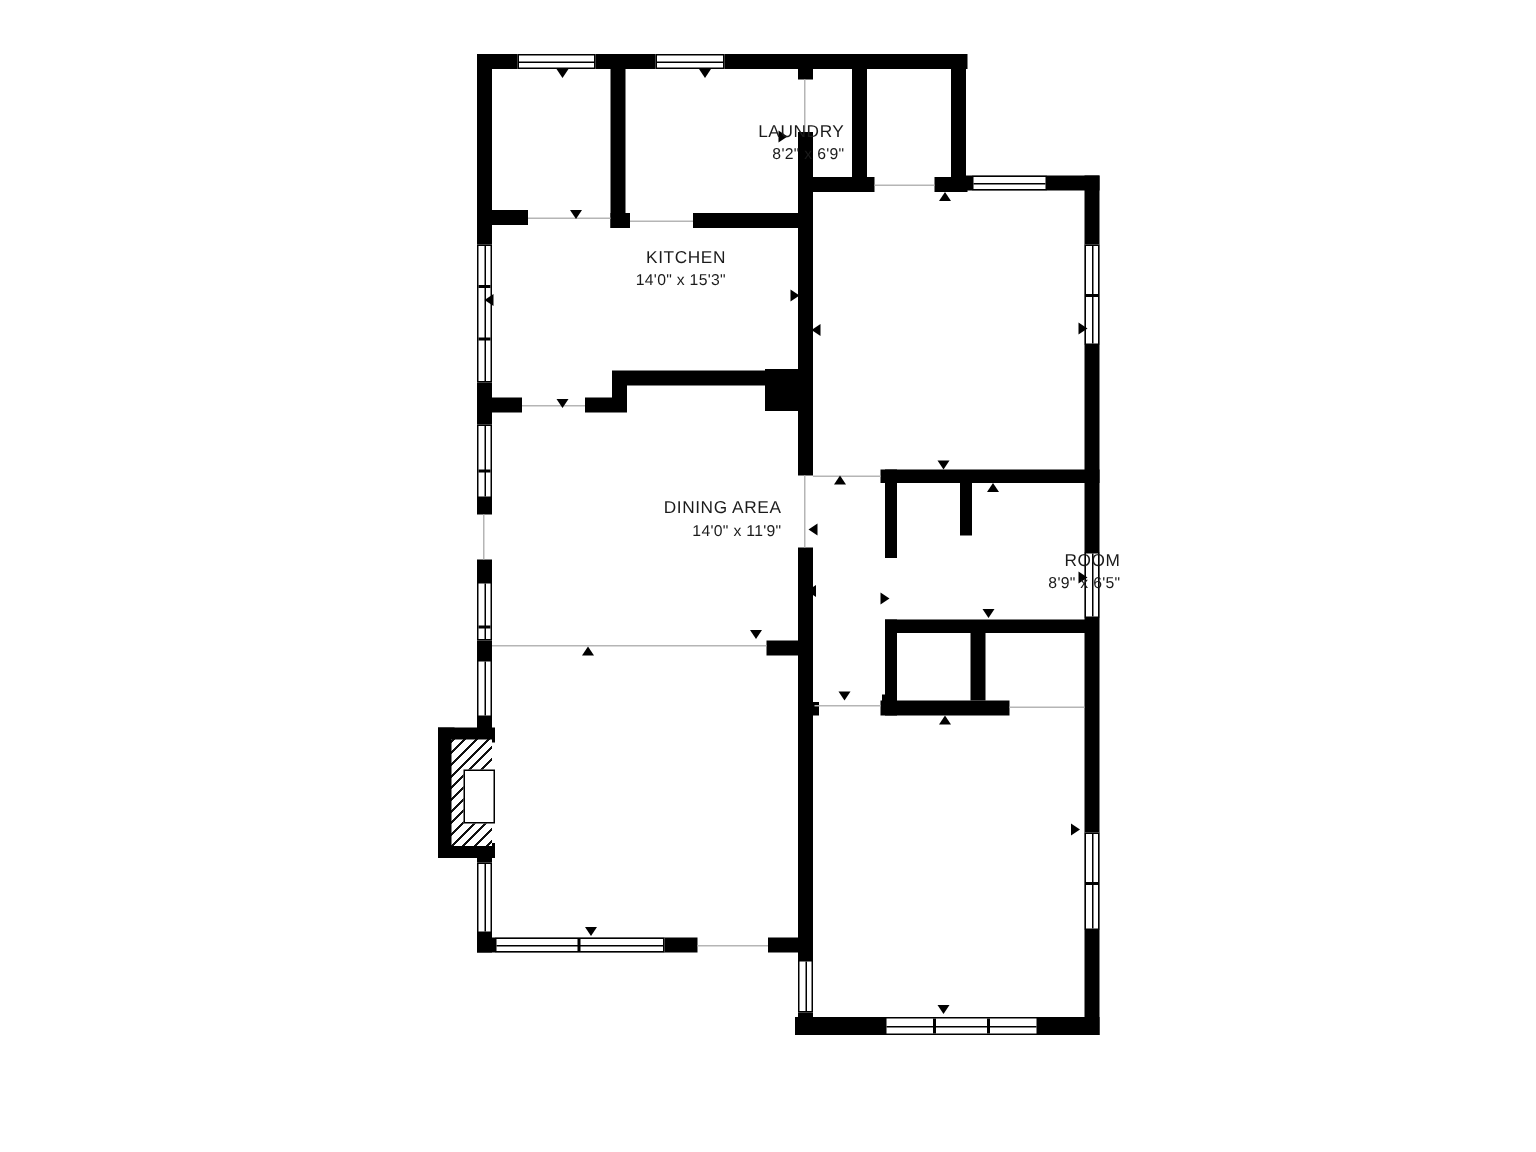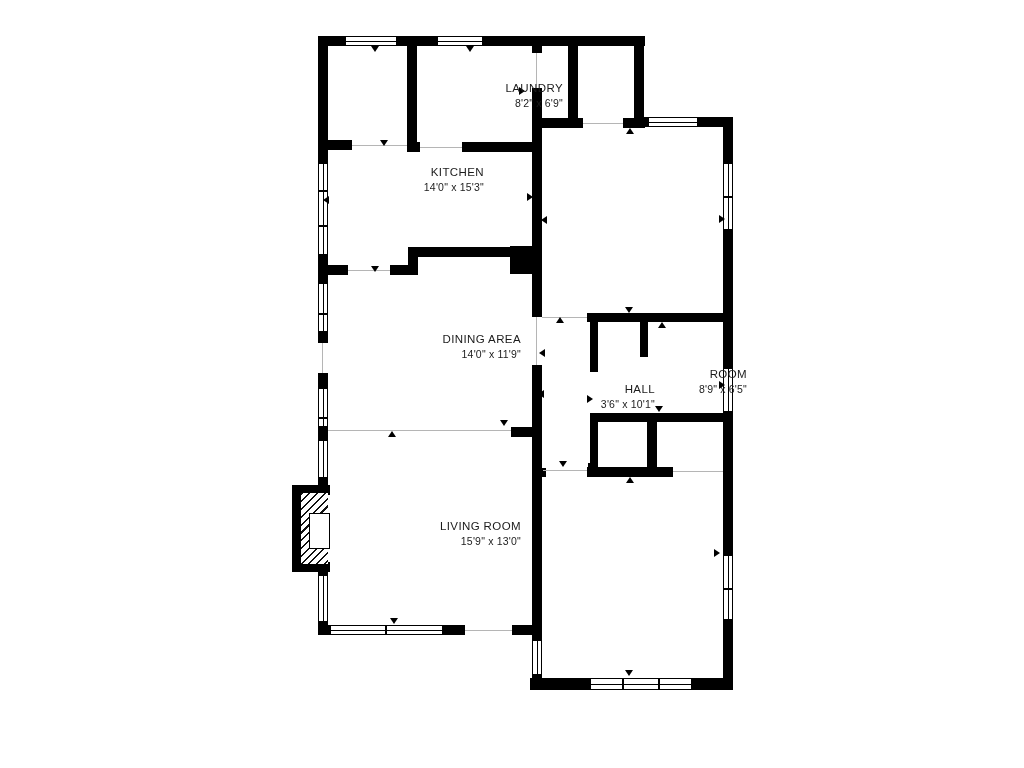--- a/index.html
+++ b/index.html
@@ -151,26 +151,18 @@
     <div class="dm">8'2" x 6'9"</div>
   </div>
   <div class="lbl" style="left:304px;top:166px;width:180px">
     <div class="nm">KITCHEN</div>
     <div class="dm">14'0" x 15'3"</div>
   </div>
   <div class="lbl" style="left:341px;top:333px;width:180px">
     <div class="nm">DINING AREA</div>
     <div class="dm">14'0" x 11'9"</div>
   </div>
-  <div class="lbl" style="left:475px;top:383px;width:180px">
-    <div class="nm">HALL</div>
-    <div class="dm">3'6" x 10'1"</div>
-  </div>
   <div class="lbl" style="left:567px;top:368px;width:180px">
     <div class="nm">ROOM</div>
     <div class="dm">8'9" x 6'5"</div>
-  </div>
-  <div class="lbl" style="left:341px;top:520px;width:180px">
-    <div class="nm">LIVING ROOM</div>
-    <div class="dm">15'9" x 13'0"</div>
   </div>
 
 </div>
 
 </body></html>

